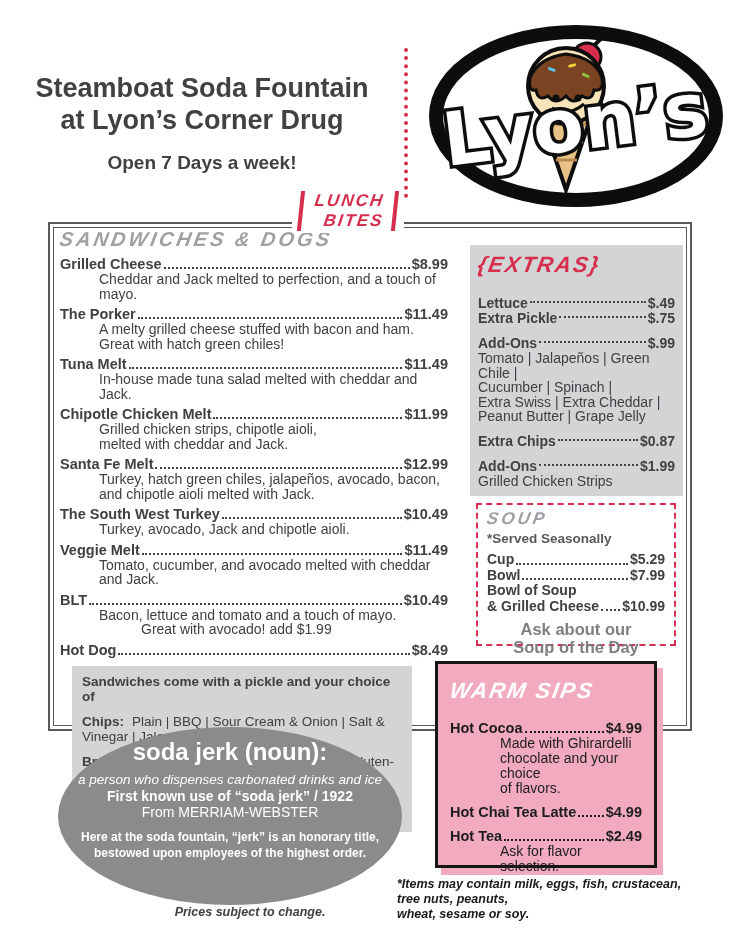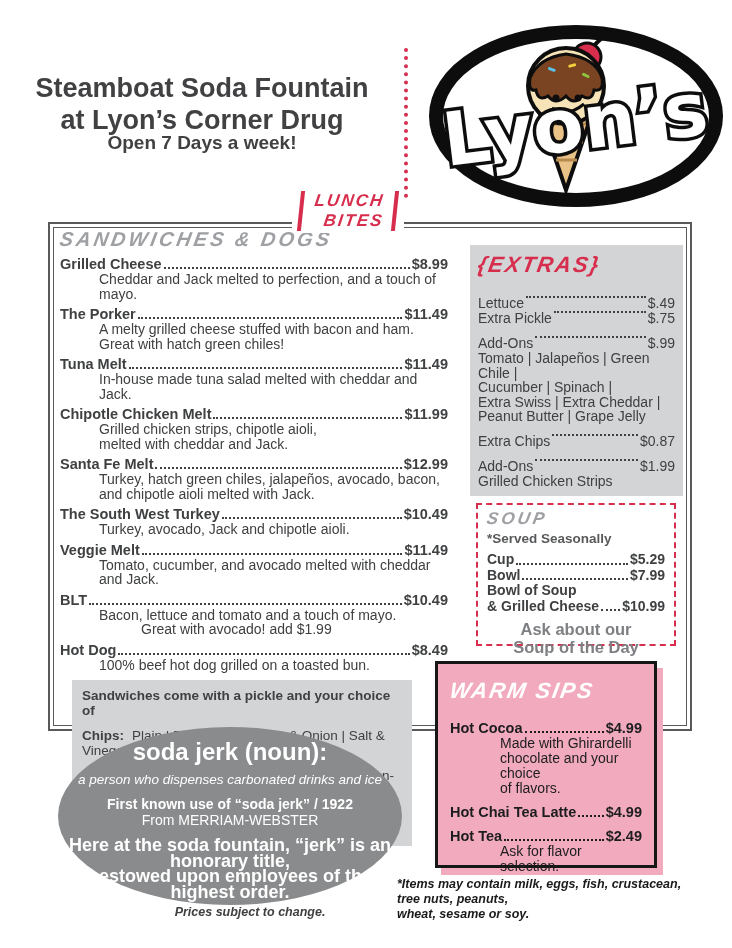--- a/index.html
+++ b/index.html
@@ -2,21 +2,21 @@
 <html><head>
 <meta charset="utf-8">
 <style>
   html,body{margin:0;padding:0;background:#fff;}
   .page{position:relative;width:732px;height:948px;background:#ffffff;overflow:hidden;
         font-family:"Liberation Sans",sans-serif;color:#3f4042;}
 
   
   .header-title{position:absolute;left:8px;top:72px;width:388px;text-align:center;
                 font-weight:700;font-size:27px;line-height:32px;color:#414042;}
-  .header-sub{position:absolute;left:8px;top:132px;width:388px;text-align:center;
+  .header-sub{position:absolute;left:8px;top:152px;width:388px;text-align:center;
               font-weight:700;font-size:19px;color:#414042;}
   .red-dotted{position:absolute;left:404px;top:48px;height:150px;width:0;
               border-left:4px dotted #d72e4e;}
   .logo{position:absolute;left:426px;top:12px;width:300px;height:198px;}
 
   
   .lunch-label{position:absolute;left:292px;top:189px;z-index:6;background:#fff;
                padding:2px 7px;display:flex;gap:8px;align-items:stretch;}
   .lunch-bar{width:0;border-left:4px solid #d72e4e;transform:skewX(-6deg);}
   .lunch-text{color:#d72e4e;font-weight:800;font-style:italic;font-size:17px;
@@ -42,21 +42,21 @@
                font-size:13.5px;line-height:15px;}
   .ob-row{margin-top:10px;}
   .ob-label{font-weight:700;margin-right:8px;}
   .bold{font-weight:700;}
 
   
   .extras-box{position:absolute;left:470px;top:245px;width:213px;height:251px;
               background:#d3d4d6;padding:5px 8px 0 8px;box-sizing:border-box;}
   .extras-heading{text-align:center;color:#d72e4e;font-size:22px;letter-spacing:2px;
                   margin:2px 0 18px 0;}
-  .ex-row{display:flex;align-items:flex-start;font-size:14px;line-height:15px;font-weight:400;}
+  .ex-row{display:flex;align-items:center;font-size:14px;line-height:15px;font-weight:700;}
   .ex-desc{font-size:14px;line-height:14.5px;}
   .gap10{margin-top:10px;}
 
   
   .soup-box{position:absolute;left:476px;top:503px;width:200px;height:143px;
             border:2px dashed #d72e4e;padding:4px 9px;box-sizing:border-box;}
   .soup-heading{color:#9ea0a3;font-size:17px;letter-spacing:3px;}
   .soup-note{font-weight:700;font-size:13.5px;color:#58595b;margin:2px 0 6px 0;}
   .soup-row{display:flex;align-items:flex-end;font-size:14px;line-height:15.5px;font-weight:700;}
   .soup-footer{margin-top:7px;text-align:center;font-weight:700;font-size:16.5px;
@@ -72,22 +72,22 @@
   .ws-lead{flex:1;margin:0 2px 3px 2px;border-bottom:2.5px dotted #1d1d1f;}
   .ws-desc{margin-left:50px;font-size:14px;line-height:15px;color:#1d1d1f;}
   .gap8{margin-top:8px;}
 
   
   .jerk-ellipse{position:absolute;left:58px;top:727px;width:344px;height:178px;
                 background:#8a8b8d;border-radius:50%;color:#fff;text-align:center;
                 padding-top:11px;box-sizing:border-box;}
   .jerk-title{font-weight:700;font-size:24px;margin-bottom:6px;}
   .jerk-def{font-style:italic;font-size:13.5px;line-height:15px;}
-  .jerk-firstuse{margin-top:10px;font-size:14px;line-height:15.5px;}
-  .jerk-note{margin-top:10px;font-weight:700;font-size:18px;line-height:15.5px;}
+  .jerk-firstuse{margin-top:2px;font-size:14px;line-height:15.5px;}
+  .jerk-note{margin-top:10px;font-weight:700;font-size:12px;line-height:15.5px;}
 
   
   .allergen{position:absolute;left:397px;top:877px;width:295px;font-style:italic;
             font-weight:700;font-size:12.5px;line-height:15px;color:#1a1a1a;}
   .prices-note{position:absolute;left:140px;top:905px;width:220px;text-align:center;
                font-style:italic;font-weight:600;font-size:12.5px;color:#3f4042;}
 </style>
 </head>
 <body>
 
@@ -209,21 +209,20 @@
         </div>
       <div class="mi-desc">Bacon, lettuce and tomato and a touch of mayo.</div>
       <div class="mi-desc"><span class="indent2">Great with avocado!  add $1.99</span></div>
     </div>
     <div class="mi">
       <div class="mi-row">
           <span>Hot Dog</span>
           <span class="lead"></span>
           <span>$8.49</span>
         </div>
-      <div class="mi-desc">100% beef hot dog grilled on a toasted bun.</div>
     </div>
 
     
     <div class="options-box">
       <div class="bold">Sandwiches come with a pickle and your choice of</div>
       <div class="ob-row"><span class="ob-label">Chips:</span><span>Plain | BBQ | Sour Cream &amp; Onion | Salt &amp; Vinegar | Jalapeño</span></div>
       <div class="ob-row"><span class="ob-label">Bread:</span><span>Sourdough | Potato | Wheat Bread | Gluten-Free</span> <span class="bold">$3.99</span></div>
       <div class="ob-row"><span class="ob-label">Condiments:</span><span>Ketchup | Mustard | Mayo | Ranch |Buffalo Sauce | Relish</span></div>
     </div>
   </div>

